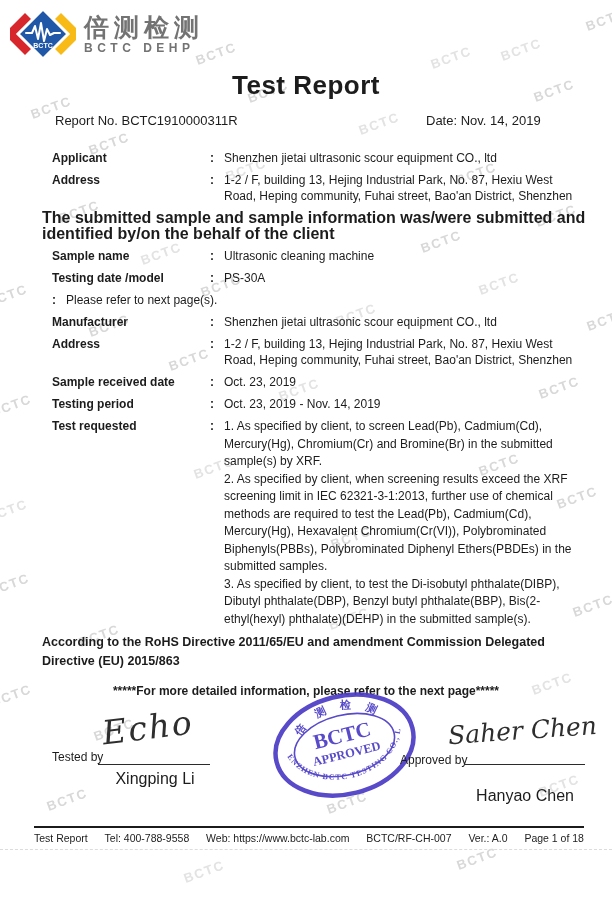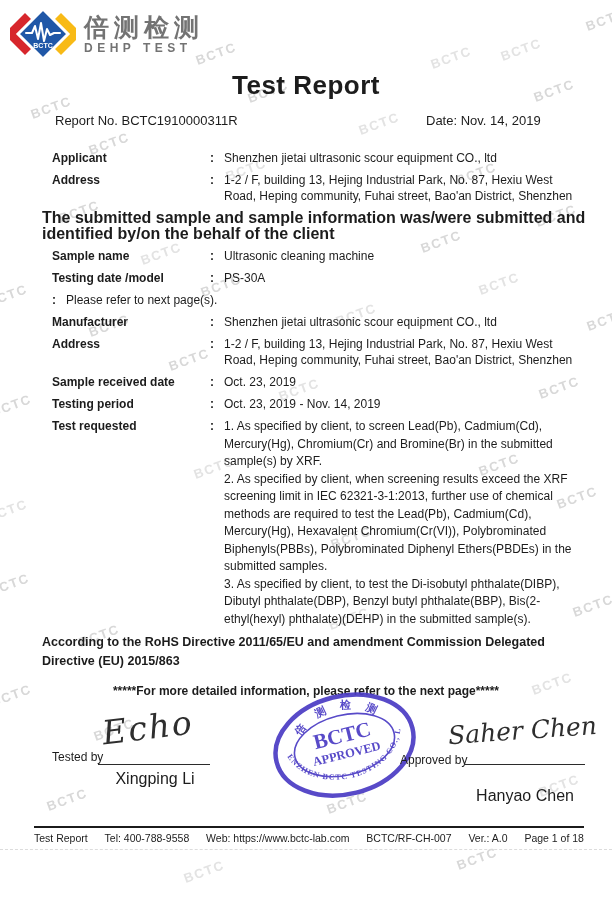--- a/index.html
+++ b/index.html
@@ -101,21 +101,21 @@
   <div class="logo">
     <svg width="66" height="58" viewBox="0 0 66 58">
       <polygon points="15,7 36,28 15,49 -6,28" fill="#d7262c"></polygon>
       <polygon points="51,7 72,28 51,49 30,28" fill="#f8ba16"></polygon>
       <polygon points="33,3 58,28 33,53 8,28" fill="#2057a7" stroke="#ffffff" stroke-width="3"></polygon>
       <polyline points="16,27 22,27 25,20 28,33 31,17 34,35 37,23 40,29 44,27 50,27" fill="none" stroke="#ffffff" stroke-width="2" stroke-linejoin="round" stroke-linecap="round"></polyline>
       <text x="33" y="42" font-family="Liberation Sans, sans-serif" font-size="7" font-weight="bold" fill="#ffffff" text-anchor="middle">BCTC</text>
     </svg>
     <div class="logo-txt">
       <div class="logo-cn">倍测检测</div>
-      <div class="logo-en">DEHP TEST</div>
+      <div class="logo-en">BCTC DEHP</div>
     </div>
   </div>
 
   <div class="title">Test Report</div>
   <div class="repline">
     <span class="repno">Report No. BCTC1910000311R</span>
     <span class="repdate">Date: Nov. 14, 2019</span>
   </div>
 
   <div class="fields">

